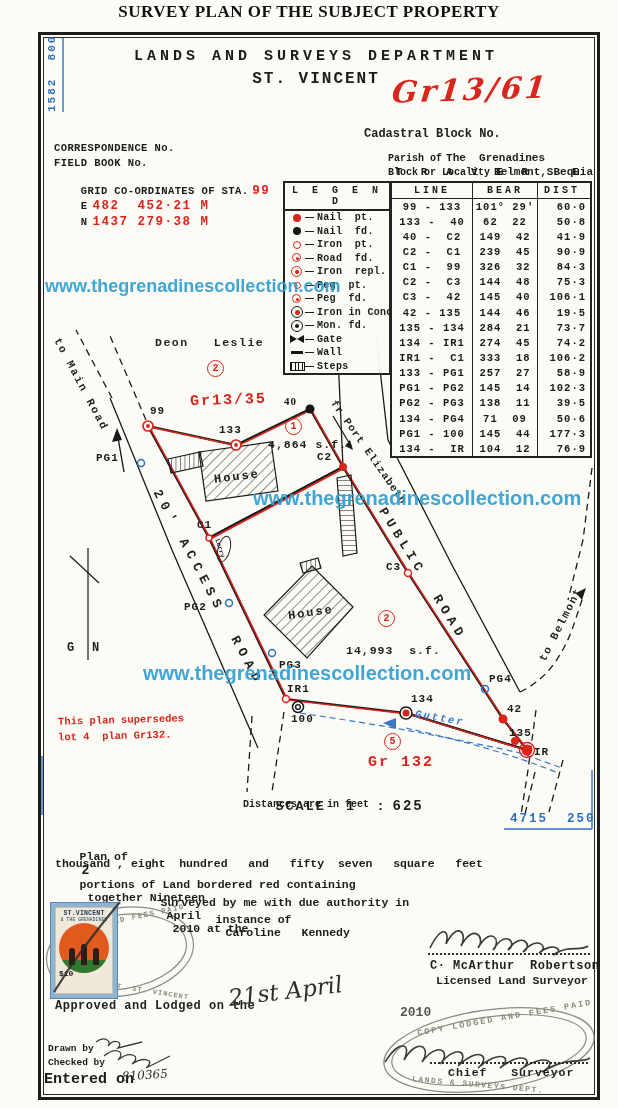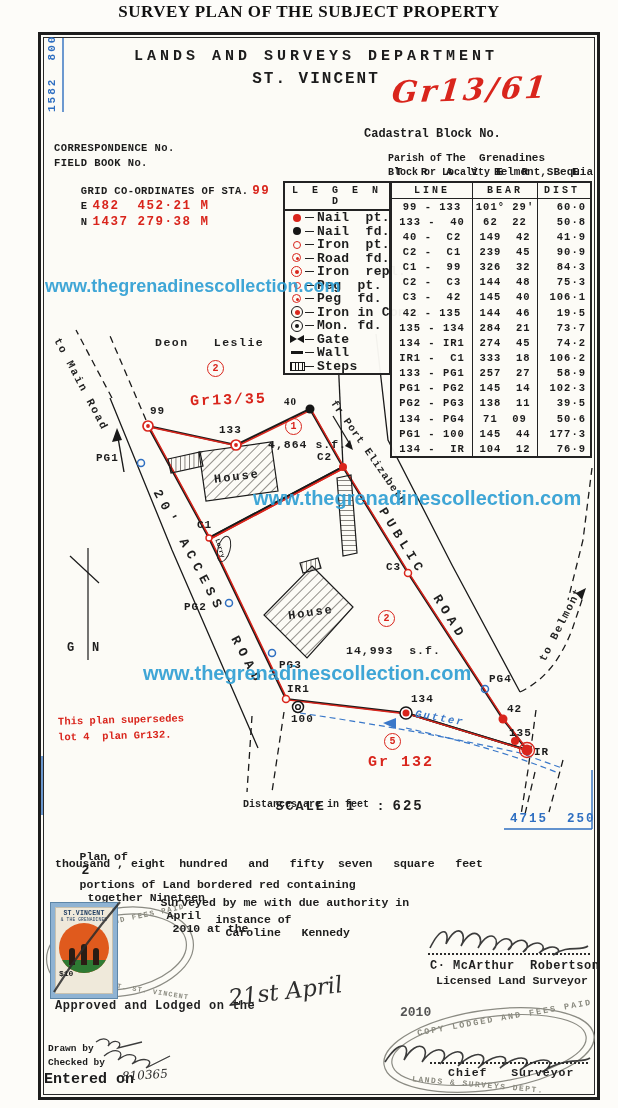--- a/index.html
+++ b/index.html
@@ -37,21 +37,21 @@
   .s-iron-conc::before{left:1px;top:1px;width:10px;height:10px;border:1.6px solid #161616;border-radius:50%;}
   .s-iron-conc::after{left:4.5px;top:4.5px;width:5px;height:5px;background:#d9251c;border-radius:50%;}
   .s-mon-fd::before{left:1px;top:1px;width:10px;height:10px;border:1.6px solid #161616;border-radius:50%;}
   .s-mon-fd::after{left:5px;top:5px;width:4px;height:4px;background:#161616;border-radius:50%;}
   .s-gate::before{left:0;top:3px;border-style:solid;border-width:4px 0 4px 7px;border-color:transparent transparent transparent #161616;}
   .s-gate::after{right:1px;top:3px;border-style:solid;border-width:4px 7px 4px 0;border-color:transparent #161616 transparent transparent;}
   .s-wall::before{left:1px;top:5px;width:12px;height:3.5px;background:#161616;}
   .s-steps::before{left:0;top:3px;width:13px;height:7px;border:1px solid #161616;
      background:repeating-linear-gradient(90deg,#161616 0 1px,transparent 1px 3.5px);}
   .leg-dash{display:inline-block;width:9px;border-top:1.7px solid #222;margin:0 3px 0 0;flex:0 0 9px;}
-  .llabel{font-size:13px;font-weight:bold;letter-spacing:.3px;white-space:pre;}
+  .llabel{font-size:10px;font-weight:bold;letter-spacing:.3px;white-space:pre;}
   .ttable{position:absolute;left:390px;top:181px;width:198px;z-index:8;border:2px solid #232323;background:rgba(252,251,246,.96);}
   .ttitle{position:absolute;left:392px;top:166px;width:196px;text-align:center;font-size:11px;font-weight:bold;letter-spacing:6px;z-index:8;}
   .thead{display:flex;border-bottom:1.5px solid #232323;font-size:10px;font-weight:bold;}
   .thead span{padding:2px 0;text-align:center;letter-spacing:3px;}
   .trow{display:flex;height:15.15px;font-size:10.5px;font-weight:bold;letter-spacing:1px;align-items:center;}
   .c-line{width:80px;text-align:center;border-right:1.5px solid #232323;align-self:stretch;display:flex;align-items:center;justify-content:center;white-space:pre;}
   .c-bear{width:64px;text-align:center;border-right:1.5px solid #232323;align-self:stretch;display:flex;align-items:center;justify-content:center;white-space:pre;}
   .c-dist{width:48px;text-align:right;padding-right:4px;white-space:pre;}
   .wm{position:absolute;z-index:30;font-family:"Liberation Sans","DejaVu Sans",sans-serif;
       font-weight:bold;color:#2f9fd4;opacity:.92;white-space:nowrap;}

